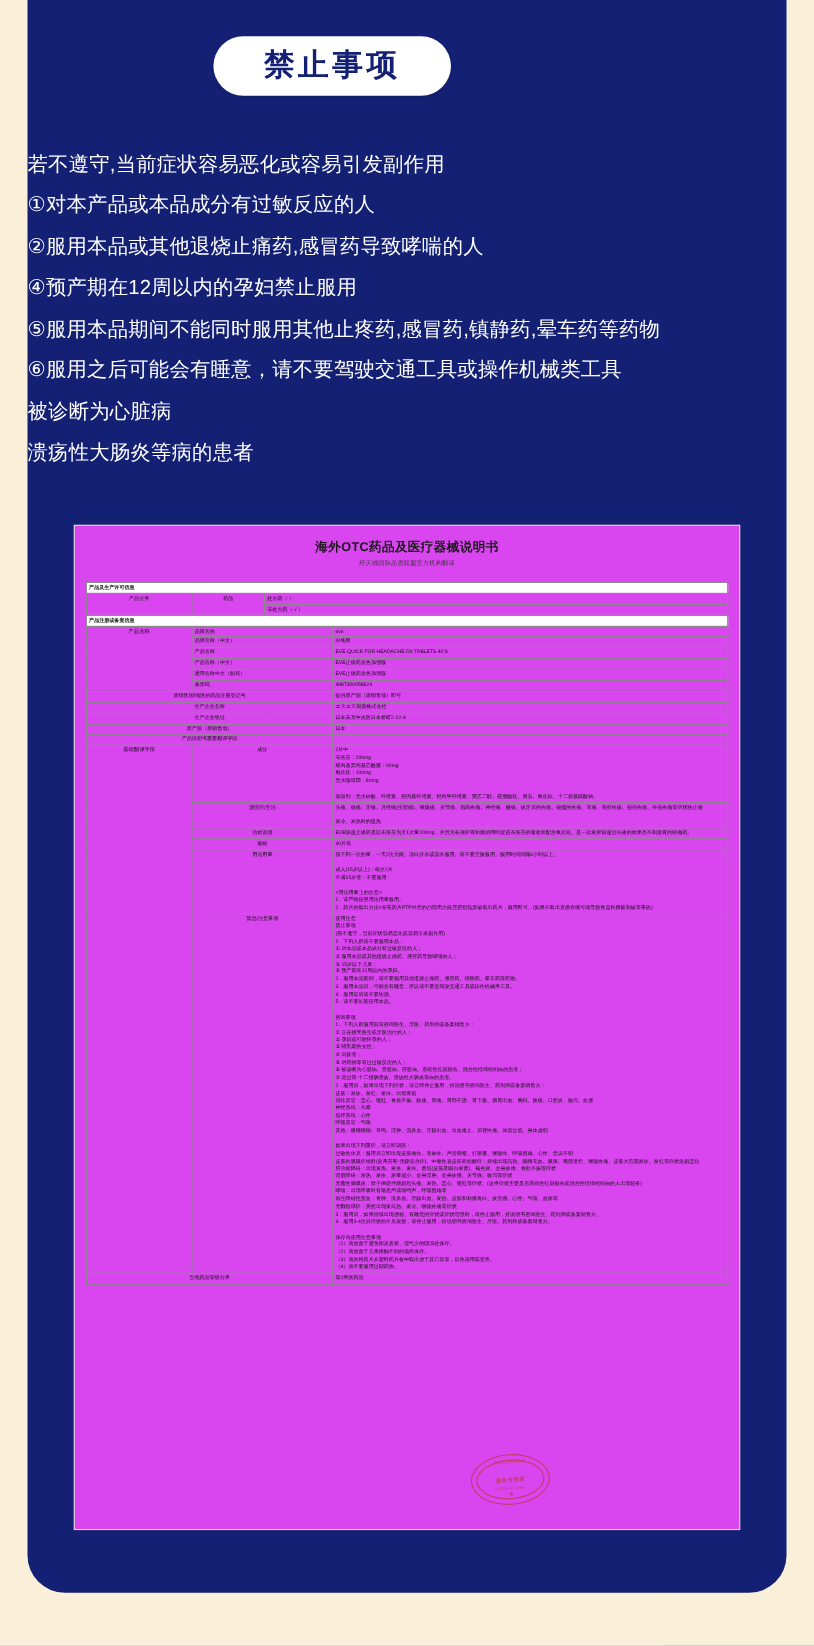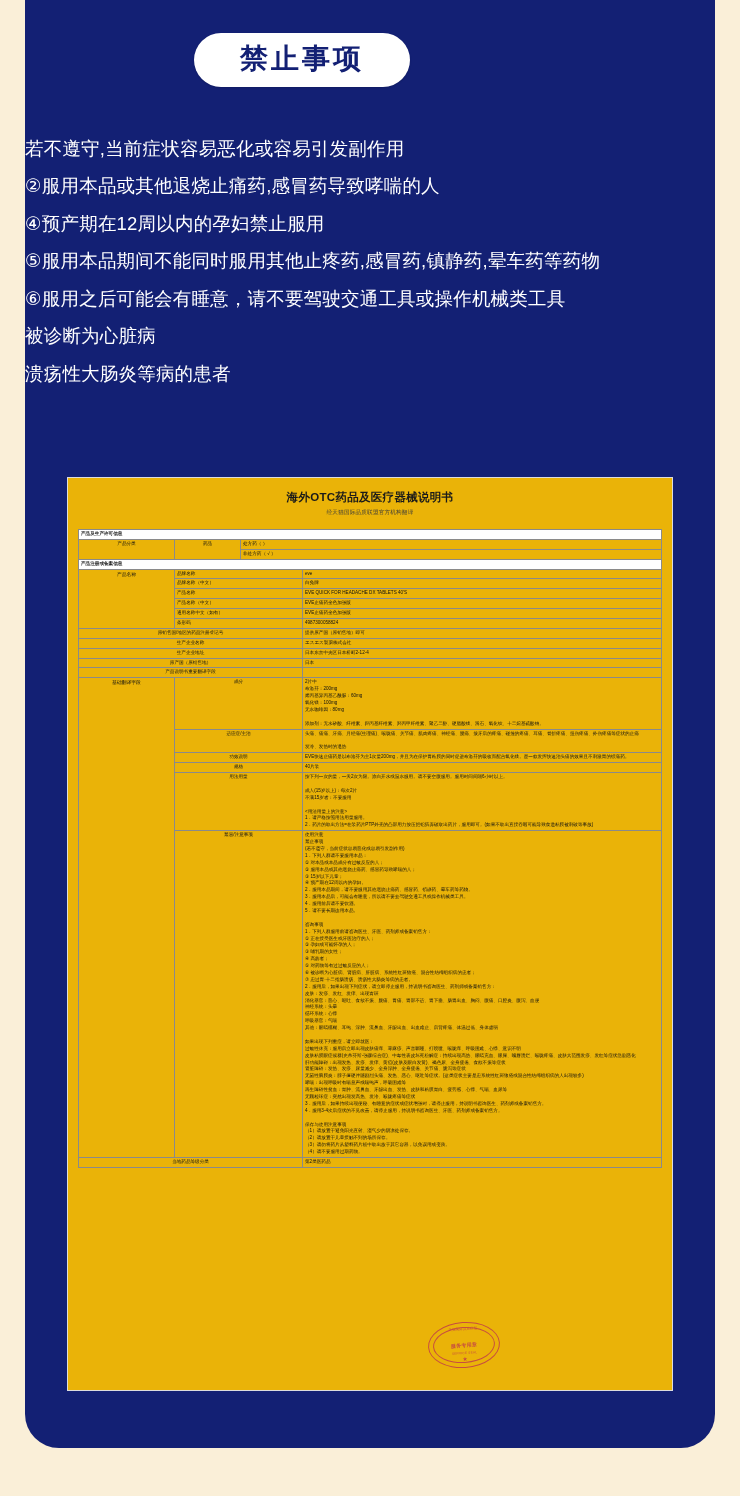--- a/index.html
+++ b/index.html
@@ -34,21 +34,21 @@
     color: #ffffff;
   }
   .prohibitions .line {
     font-size: 18.5px; line-height: 1.0; padding: 9.5px 0;
     letter-spacing: .2px; white-space: nowrap;
   }
 
   
   .doc {
     position: absolute; left: 68px; top: 478px; width: 604px; height: 912px;
-    background: #eab308;
+    background: #d946ef;
     box-shadow: 0 0 0 1px #dcdcdc;
   }
   .doc-head { text-align: center; padding: 12px 0 6px; }
   .doc-title { font-size: 11.5px; font-weight: bold; color: #1a1a1a; letter-spacing: .3px; }
   .doc-sub { font-size: 5.6px; color: #3a3a3a; margin-top: 4px; letter-spacing: .2px; }
 
   table.sheet {
     border-collapse: collapse; width: 584px; margin: 6px auto 0;
     table-layout: fixed;
     font-size: 4.6px; color: #111; line-height: 1.5;
@@ -100,20 +100,21 @@
 <div class="page">
 
   <div class="navy-panel"></div>
 
   <div class="title-pill">
     <div class="txt">禁止事项</div>
   </div>
 
   <div class="prohibitions">
     <div class="line">若不遵守,当前症状容易恶化或容易引发副作用</div>
+    <div class="line">①对本产品或本品成分有过敏反应的人</div>
     <div class="line">②服用本品或其他退烧止痛药,感冒药导致哮喘的人</div>
     <div class="line">④预产期在12周以内的孕妇禁止服用</div>
     <div class="line">⑤服用本品期间不能同时服用其他止疼药,感冒药,镇静药,晕车药等药物</div>
     <div class="line">⑥服用之后可能会有睡意，请不要驾驶交通工具或操作机械类工具</div>
     <div class="line">被诊断为心脏病</div>
     <div class="line">溃疡性大肠炎等病的患者</div>
   </div>
 
   <div class="doc">
     <div class="doc-head">

